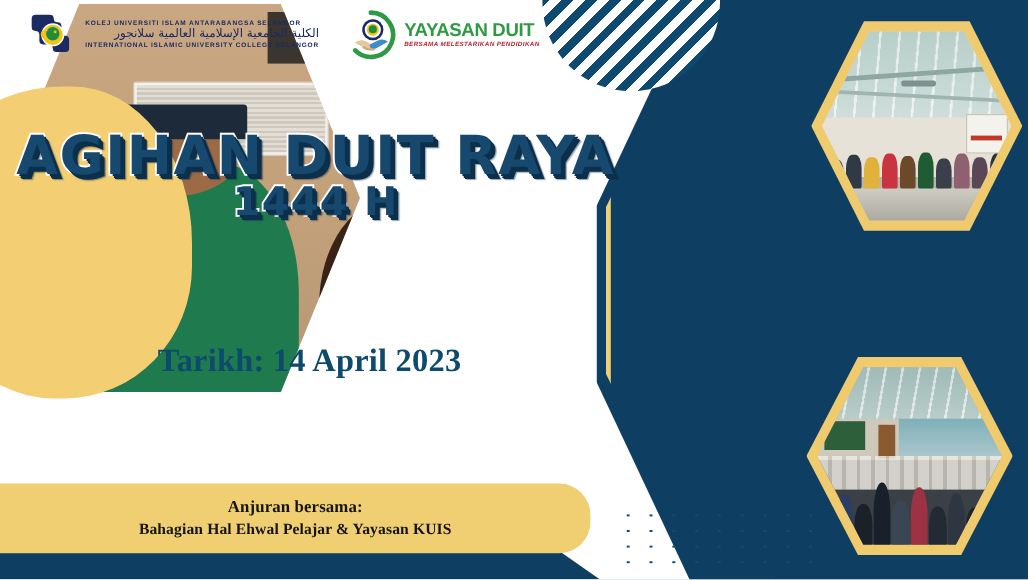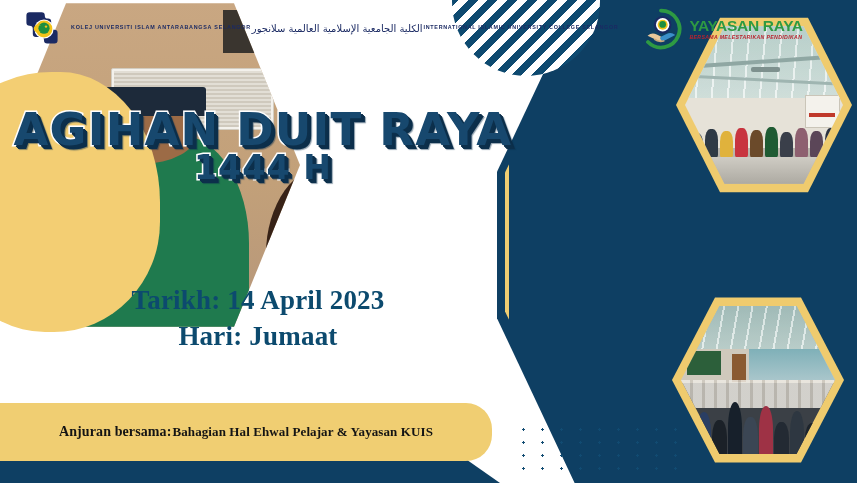--- a/index.html
+++ b/index.html
@@ -97,21 +97,21 @@
 
   .footer-gold {
     position: absolute;
     left: 0; top: 403px;
     width: 492px; height: 58px;
     background: #F0CE72;
     border-top-right-radius: 26px;
     border-bottom-right-radius: 26px;
     z-index: 6;
     display: flex;
-    flex-direction: row;
+    flex-direction: column;
     align-items: center;
     justify-content: center;
     gap: 1px;
   }
 
   .footer-line {
     font-family: "Liberation Serif", serif;
     font-weight: bold;
     color: #141414;
     letter-spacing: .1px;
@@ -129,21 +129,21 @@
     align-items: center;
     gap: 22px;
     z-index: 8;
   }
 
   .logo { display: flex; align-items: center; gap: 7px; }
 
   .kuis-mark { width: 40px; height: 40px; flex: 0 0 40px; }
   .yk-mark   { width: 42px; height: 42px; flex: 0 0 42px; }
 
-  .kuis-text { display: flex; gap: 1px; }
+  .kuis-text { display: flex; flex-direction: column; gap: 1px; }
 
   .kuis-l1 {
     font-size: 5.4px; font-weight: bold; letter-spacing: .75px;
     color: #1B2A63; white-space: nowrap;
   }
   .kuis-l2 {
     font-size: 10px; color: #1B2A63; white-space: nowrap;
     font-family: "DejaVu Sans", sans-serif; line-height: 1;
     direction: rtl;
   }
@@ -400,35 +400,34 @@
         <path d="M50 6 a44 44 0 1 1 -31 75" fill="none" stroke="#2E9A43" stroke-width="9" stroke-linecap="round"></path>
         <circle cx="54" cy="40" r="21" fill="#1B2A63"></circle>
         <circle cx="54" cy="40" r="16" fill="#FFFFFF"></circle>
         <circle cx="54" cy="40" r="12" fill="#F2C319"></circle>
         <circle cx="54" cy="39" r="8" fill="#1E8E3E"></circle>
         <path d="M18 66 q10 -9 22 -3 l12 6 q6 3 1 8 q-4 4 -10 1 z" fill="#E8C79A"></path>
         <path d="M84 64 q-10 -8 -21 -2 l-12 6 q-6 3 -1 8 q4 4 10 1 z" fill="#3B8FC9"></path>
         <path d="M34 74 q10 8 24 4" fill="none" stroke="#C9A87A" stroke-width="4"></path>
       </svg>
       <div class="yk-text">
-        <div class="yk-l1">YAYASAN RAYA</div>
+        <div class="yk-l1">YAYASAN DUIT</div>
         <div class="yk-l2">BERSAMA MELESTARIKAN PENDIDIKAN</div>
       </div>
     </div>
 
   </div>
 
   <div class="headline">
     <div class="headline-line hl-1">AGIHAN DUIT RAYA</div>
     <div class="headline-line hl-3">1444 H</div>
   </div>
 
   <div class="date-block">
     <div class="date-line">Tarikh: 14 April 2023</div>
-    <div class="date-line">Hari: Jumaat</div>
   </div>
 
   <div class="footer-navy"></div>
   <div class="footer-gold">
     <div class="footer-line footer-line-1">Anjuran bersama:</div>
     <div class="footer-line footer-line-2">Bahagian Hal Ehwal Pelajar &amp; Yayasan KUIS</div>
   </div>
 
 </div>
 

